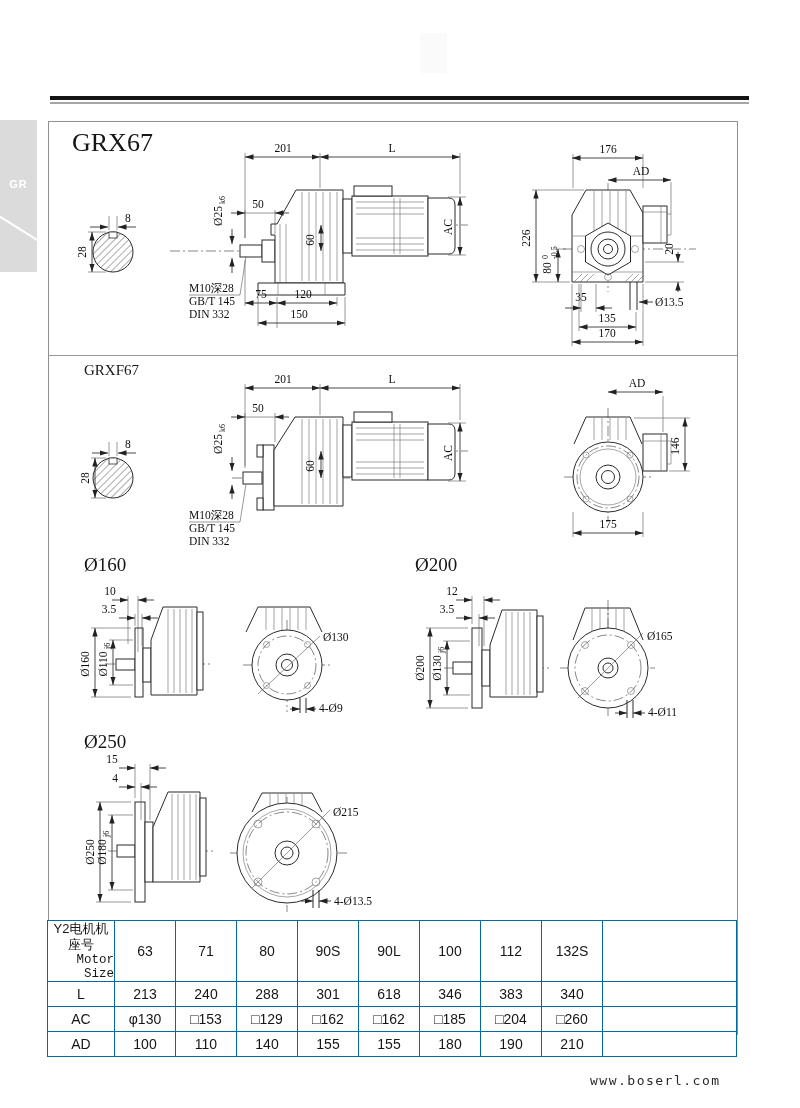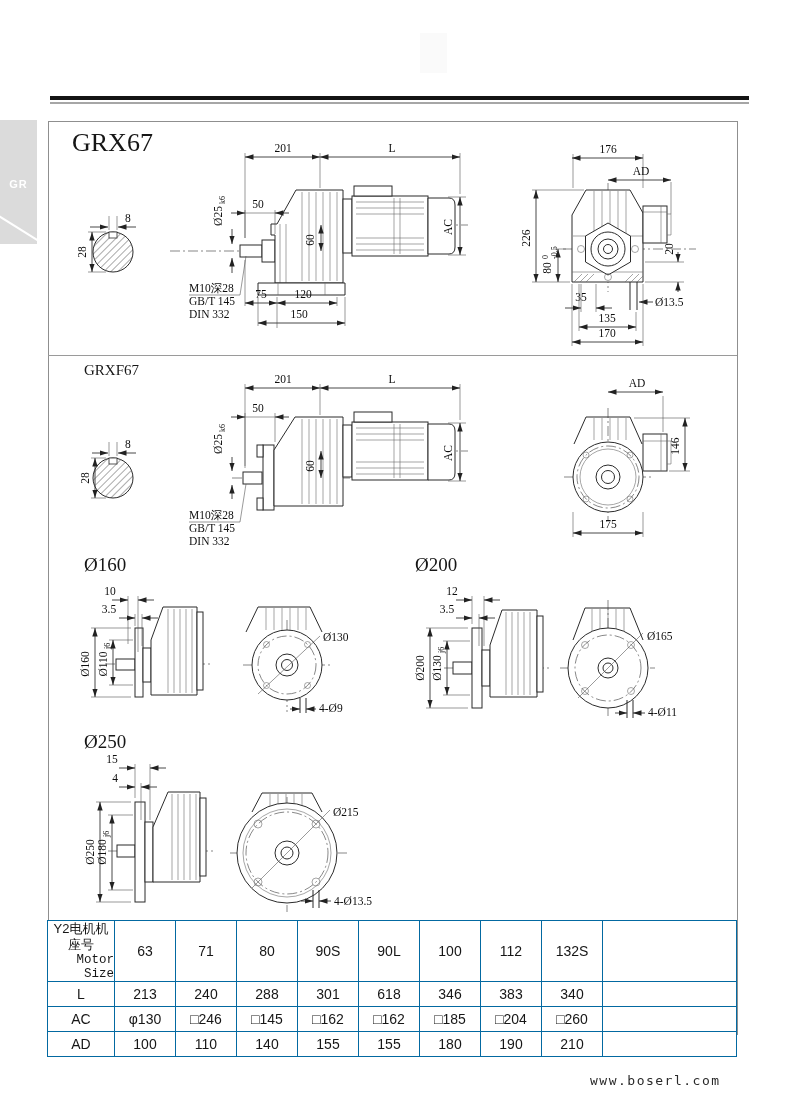--- a/index.html
+++ b/index.html
@@ -1,20 +1,20 @@
 <!DOCTYPE html>
 <html><head>
 <meta charset="utf-8">
 <style>
   html,body{margin:0;padding:0;background:#fff;}
   .page{position:relative;width:800px;height:1108px;background:#ffffff;overflow:hidden;
         font-family:"Liberation Serif",serif;color:#111;}
   .rule1{position:absolute;left:50px;top:96px;width:699px;height:3.5px;background:#141414;}
   .rule2{position:absolute;left:50px;top:102px;width:699px;height:1.5px;background:#a6a6a6;}
-  .side-tab{position:absolute;left:0;top:120px;width:37px;height:124px;background:#dbdbdb;}
+  .side-tab{position:absolute;left:0;top:120px;width:37px;height:152px;background:#dbdbdb;}
   .side-tab .gr{position:absolute;left:0;top:58px;width:100%;text-align:center;
        font:bold 11px "Liberation Sans",sans-serif;color:#ffffff;letter-spacing:1px;}
   .side-tab .slash{position:absolute;left:-6px;top:92px;width:55px;height:2px;background:#fff;
        transform:rotate(32deg);transform-origin:left center;}
   .logo-ghost{position:absolute;left:420px;top:33px;width:27px;height:40px;background:#fafafa;}
   .frame{position:absolute;left:48px;top:121px;width:688px;height:912px;border:1px solid #8f8f8f;}
   .divider{position:absolute;left:48px;top:355px;width:689px;height:1px;background:#9a9a9a;}
   .title{position:absolute;font-family:"Liberation Serif",serif;color:#161616;}
   .t-grx67{left:72px;top:128px;font-size:26px;}
   .t-grxf67{left:84px;top:362px;font-size:15px;}
@@ -447,22 +447,22 @@
       <td>301</td>
       <td>618</td>
       <td>346</td>
       <td>383</td>
       <td>340</td>
       <td></td>
     </tr>
     <tr>
       <td>AC</td>
       <td>φ130</td>
-      <td>□246</td>
-      <td>□145</td>
+      <td>□153</td>
+      <td>□129</td>
       <td>□162</td>
       <td>□162</td>
       <td>□185</td>
       <td>□204</td>
       <td>□260</td>
       <td></td>
     </tr>
     <tr>
       <td>AD</td>
       <td>100</td>

